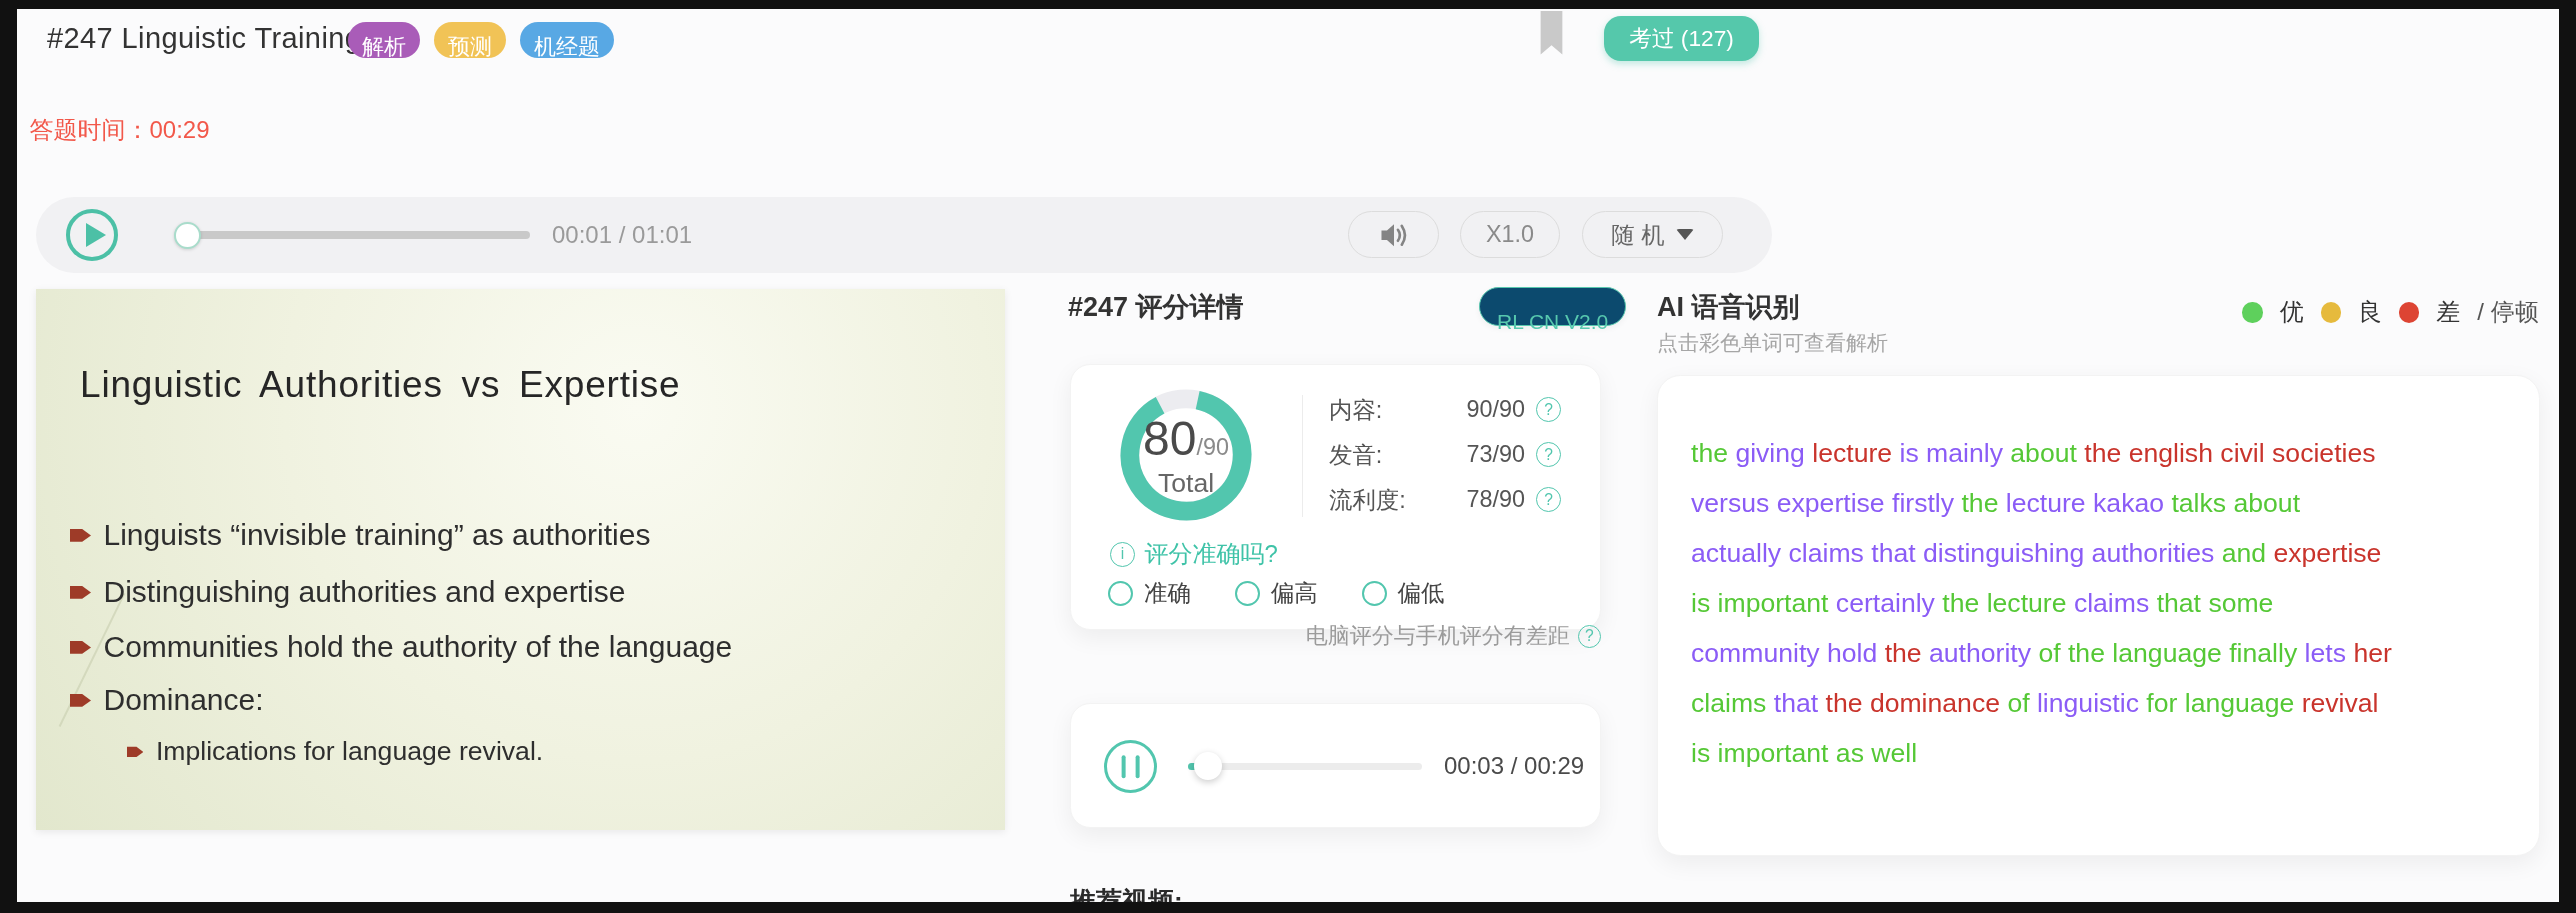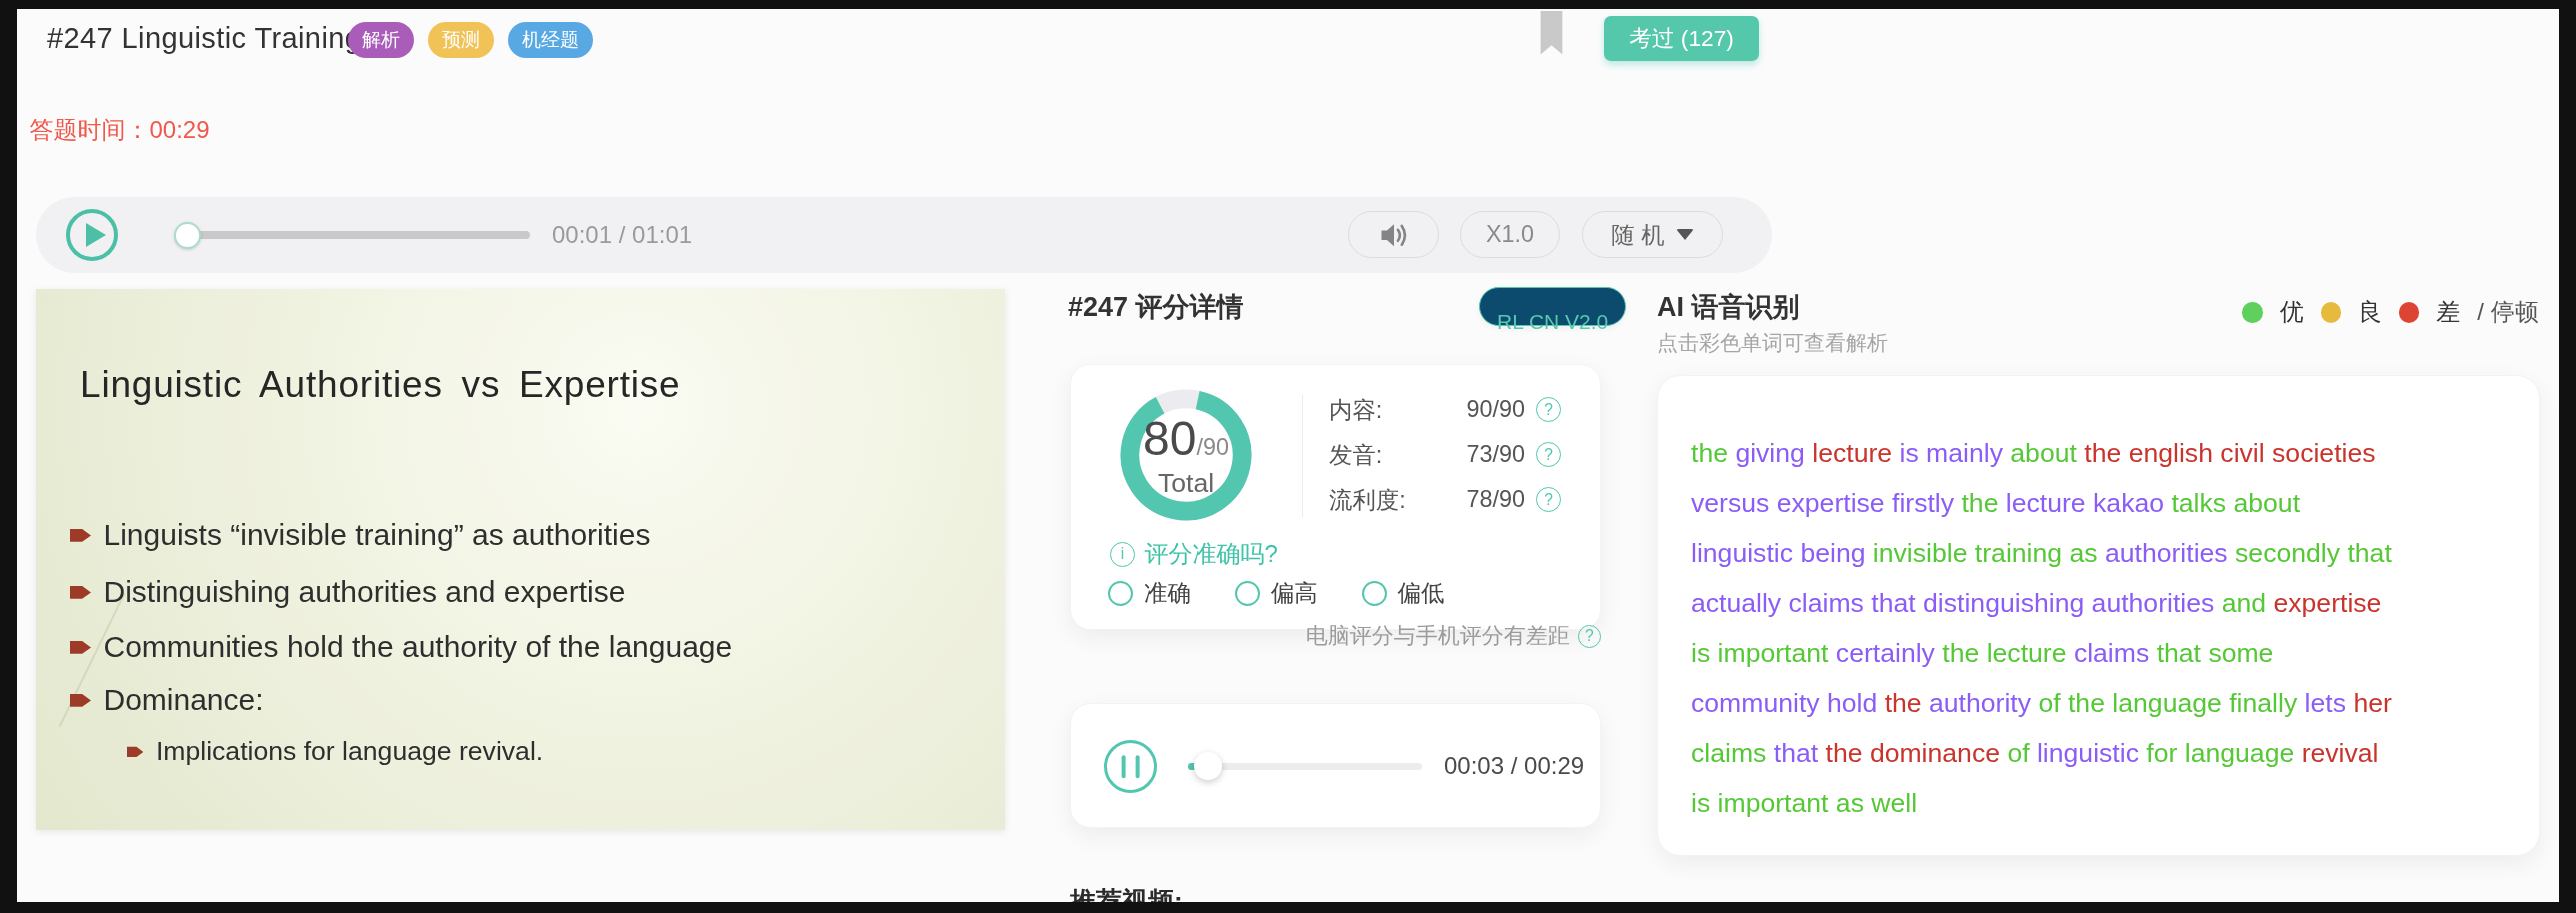--- a/index.html
+++ b/index.html
@@ -2,23 +2,23 @@
 <html style="font-size:12.5px"><head>
 <meta charset="utf-8">
 <style>
   * { margin:0; padding:0; box-sizing:border-box; }
   html,body { width:2576px; height:914px; background:#111; font-family:"Liberation Sans","DejaVu Sans",sans-serif; }
   #frame { position:absolute; left:17px; top:9.4px; width:2542px; height:893px; background:#fbfbfc; overflow:hidden; }
 
   
   .page-title { position:absolute; left:30px; top:12.5px; font-size:29px; font-weight:500; color:#333; letter-spacing:0.4px; }
   #badges { position:absolute; left:331px; top:12.5px; display:flex; gap:14px; }
-  .badge { height:36px; line-height:36px; padding:0 14px; border-radius:18px; color:#fff; font-size:19px; cursor:pointer; }
+  .badge { height:36px; line-height:36px; padding:7px 14px; border-radius:18px; color:#fff; font-size:22px; cursor:pointer; }
   .bookmark { position:absolute; left:1522px; top:1.6px; width:25px; height:45px; cursor:pointer; }
-  .pass-btn { position:absolute; left:1587px; top:6.2px; width:155px; height:45px; border:none; border-radius:7px;
+  .pass-btn { position:absolute; left:1587px; top:6.2px; width:155px; height:45px; border:none; border-radius:17px;
               color:#fff; font-size:22.7px; cursor:pointer; box-shadow:0 3.1px 7.8px rgba(82,198,174,.35); }
   .timer { position:absolute; left:12.5px; top:105px; font-size:24px; color:#f2584a; }
 
   
   .player-bar { position:absolute; left:19px; top:188px; width:1736px; height:76px; border-radius:38px; background:#f1f1f3;text-decoration:underline; }
   .play-btn { position:absolute; left:30px; top:11.7px; width:52px; height:52px; border-radius:50%;
               border:4.7px solid #4cc0a6; background:transparent; cursor:pointer; }
   .play-btn .tri { position:absolute; left:15.6px; top:10.2px; width:0; height:0;
                    border-left:20.3px solid #4cc0a6; border-top:12.5px solid transparent; border-bottom:12.5px solid transparent; }
   .track1 { position:absolute; left:141px; top:34px; width:353px; height:7.8px; border-radius:3.9px; background:#c9c9c9; cursor:pointer; }
@@ -245,21 +245,20 @@
       <span>良</span>
       <span class="ldot" style="background: rgb(221, 68, 51);"></span>
       <span>差</span>
       <span class="lpause">/  停顿</span>
     </div>
 
   <div class="card trans-card">
     <div id="transcript">
         <div><span class="w c-g">the</span> <span class="w c-o">giving</span> <span class="w c-r">lecture</span> <span class="w c-o">is</span> <span class="w c-o">mainly</span> <span class="w c-g">about</span> <span class="w c-r">the</span> <span class="w c-r">english</span> <span class="w c-r">civil</span> <span class="w c-r">societies</span></div>
         <div><span class="w c-o">versus</span> <span class="w c-o">expertise</span> <span class="w c-o">firstly</span> <span class="w c-g">the</span> <span class="w c-o">lecture</span> <span class="w c-o">kakao</span> <span class="w c-g">talks</span> <span class="w c-g">about</span></div>
-        <div><span class="w c-o">linguistic</span> <span class="w c-o">being</span> <span class="w c-g">invisible</span> <span class="w c-g">training</span> <span class="w c-g">as</span> <span class="w c-o">authorities</span> <span class="w c-g">secondly</span> <span class="w c-g">that</span></div>
         <div><span class="w c-o">actually</span> <span class="w c-o">claims</span> <span class="w c-o">that</span> <span class="w c-o">distinguishing</span> <span class="w c-o">authorities</span> <span class="w c-g">and</span> <span class="w c-r">expertise</span></div>
         <div><span class="w c-g">is</span> <span class="w c-g">important</span> <span class="w c-o">certainly</span> <span class="w c-g">the</span> <span class="w c-g">lecture</span> <span class="w c-o">claims</span> <span class="w c-g">that</span> <span class="w c-g">some</span></div>
         <div><span class="w c-o">community</span> <span class="w c-o">hold</span> <span class="w c-r">the</span> <span class="w c-o">authority</span> <span class="w c-g">of</span> <span class="w c-g">the</span> <span class="w c-g">language</span> <span class="w c-g">finally</span> <span class="w c-o">lets</span> <span class="w c-r">her</span></div>
         <div><span class="w c-g">claims</span> <span class="w c-o">that</span> <span class="w c-r">the</span> <span class="w c-r">dominance</span> <span class="w c-g">of</span> <span class="w c-o">linguistic</span> <span class="w c-g">for</span> <span class="w c-g">language</span> <span class="w c-r">revival</span></div>
         <div><span class="w c-g">is</span> <span class="w c-g">important</span> <span class="w c-g">as</span> <span class="w c-g">well</span></div>
       </div>
   </div>
 
 </div>
 

